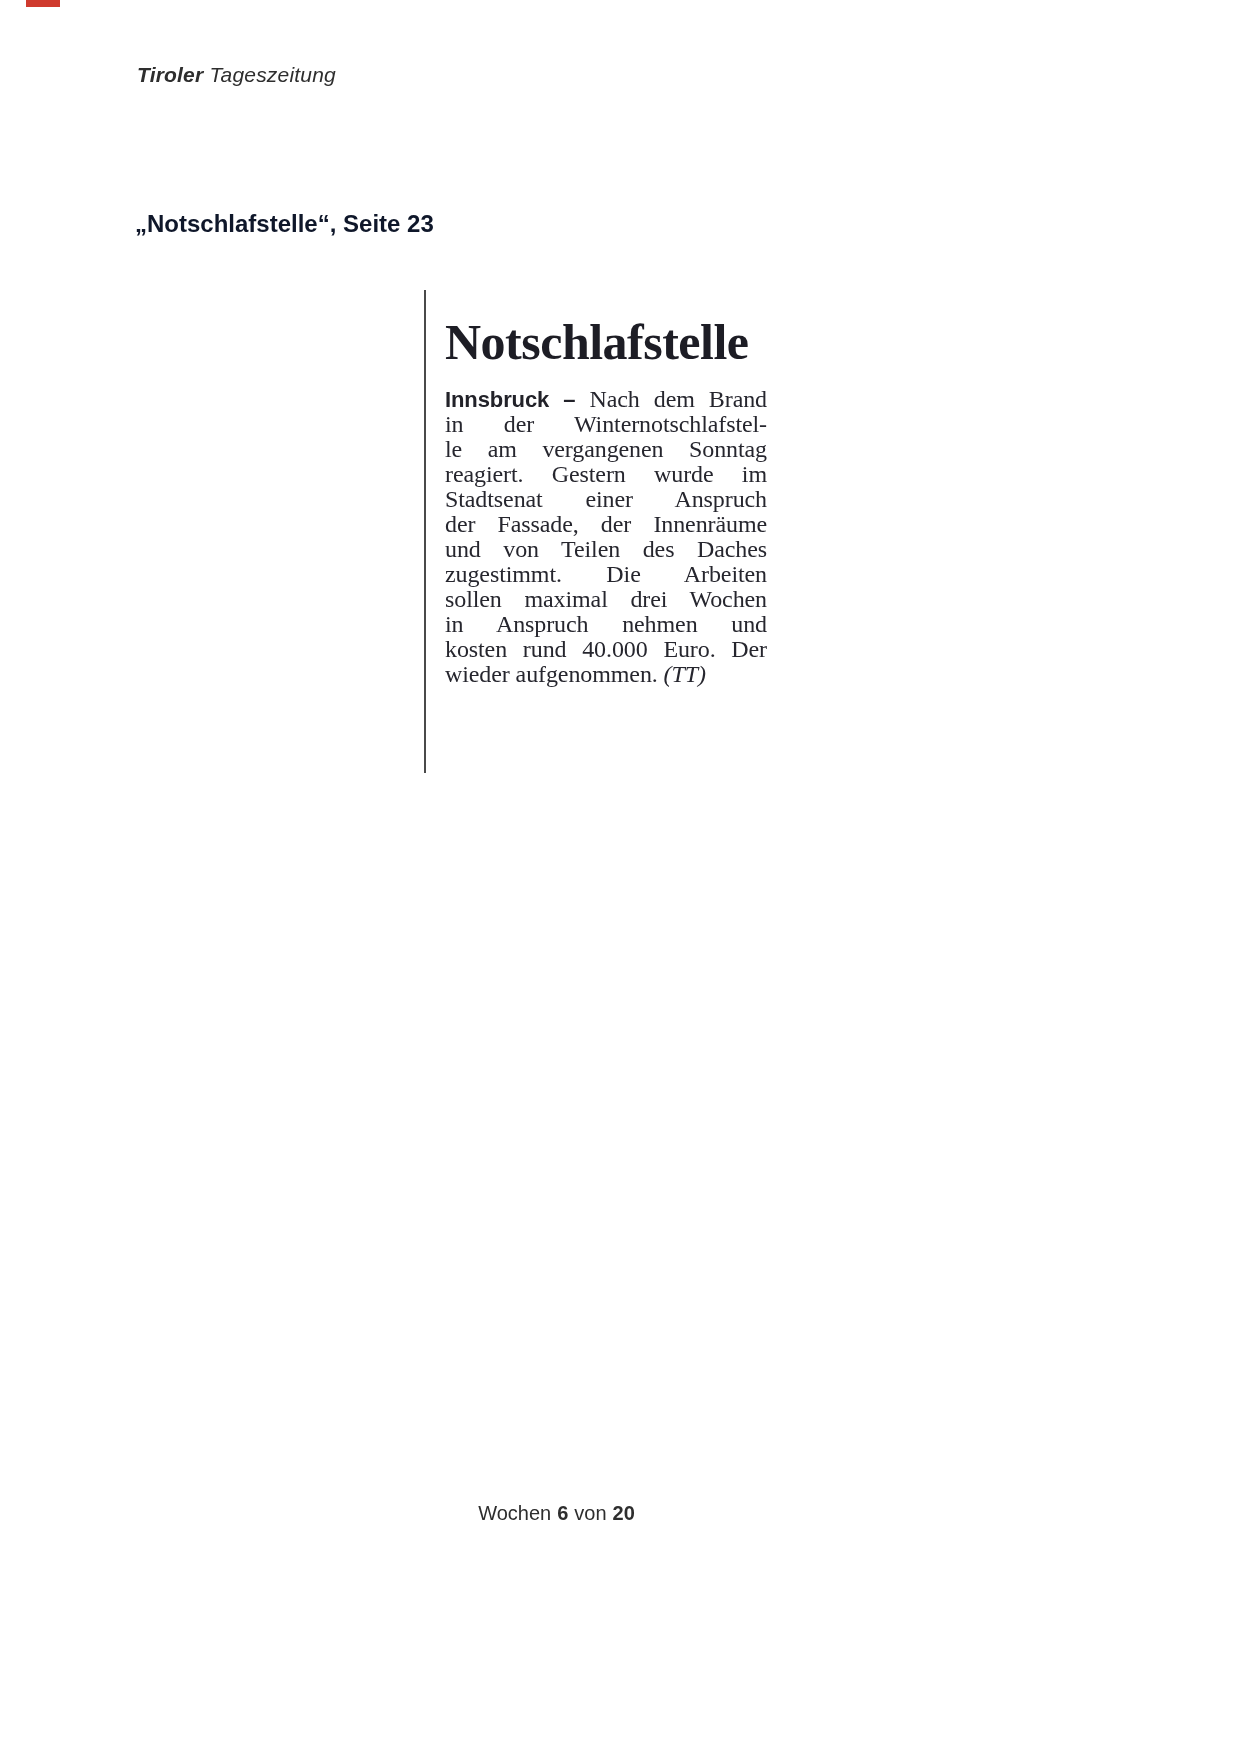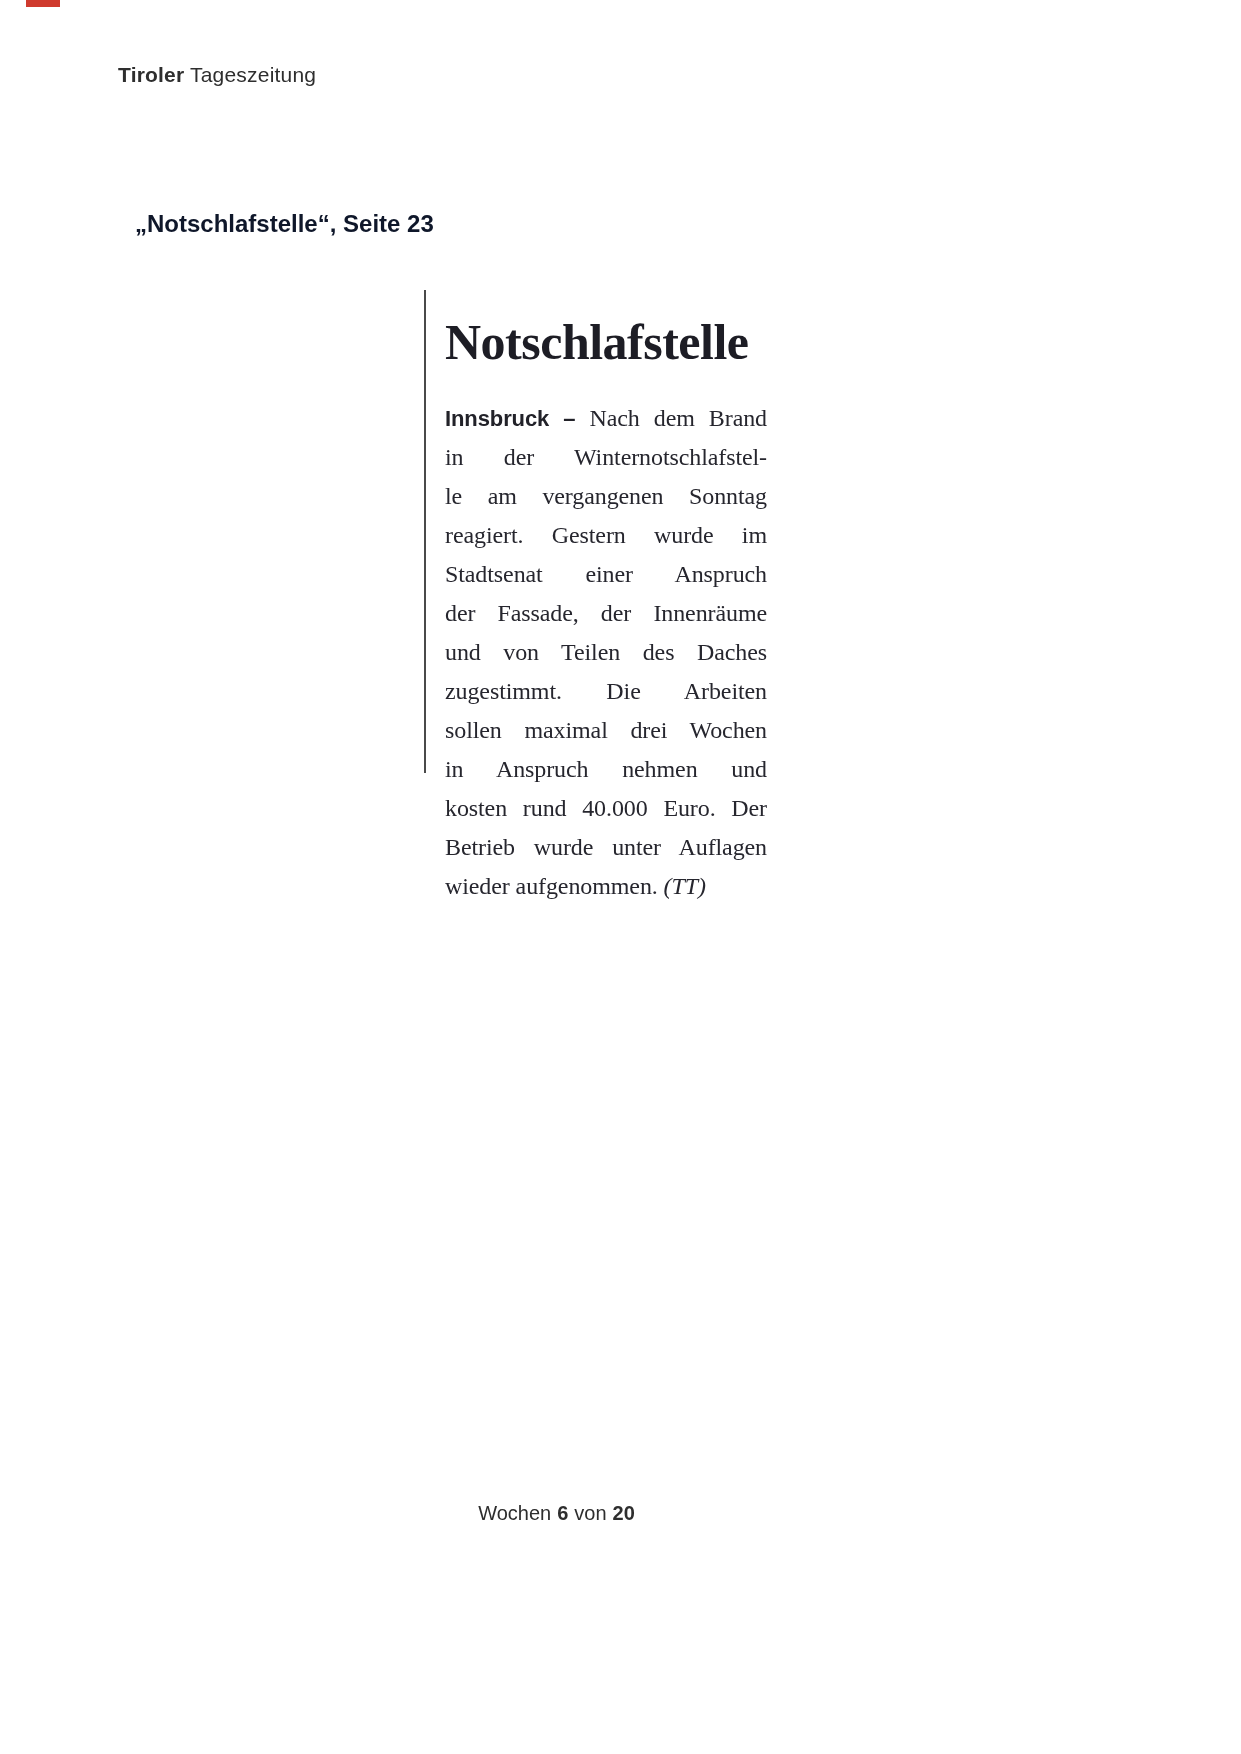--- a/index.html
+++ b/index.html
@@ -20,26 +20,27 @@
   .scan-mark {
     position: absolute;
     left: 26px;
     top: 0;
     width: 34px;
     height: 7px;
     background: #cf3a2e;
   }
   .masthead {
     position: absolute;
-    left: 118px;
+    left: 137px;
     top: 63px;
     font-size: 21px;
     letter-spacing: 0.2px;
     color: #2e2e2e;
     white-space: nowrap;
+    font-style: italic;
   }
   .masthead .b { font-weight: 700; }
   .clip-ref {
     position: absolute;
     left: 135px;
     top: 210px;
     font-size: 24px;
     font-weight: 700;
     color: #0f172a;
     white-space: nowrap;
@@ -66,23 +67,23 @@
   .article-title {
     padding-top: 26px;
     font-size: 50px;
     line-height: 52px;
     font-weight: 700;
     letter-spacing: -0.5px;
     color: #1d1d25;
     white-space: nowrap;
   }
   .article-body {
-    margin-top: 31px;
+    margin-top: 19px;
     font-size: 24px;
-    line-height: 39px;
+    line-height: 25px;
     letter-spacing: -0.1px;
   }
   .bodyline {
     text-align: justify;
     text-align-last: justify;
   }
   .bodyline.last {
     text-align: left;
     text-align-last: left;
   }
@@ -129,21 +130,20 @@
           <div class="bodyline">in der Winternotschlafstel-</div>
           <div class="bodyline">le am vergangenen Sonntag</div>
           <div class="bodyline">reagiert. Gestern wurde im</div>
           <div class="bodyline">Stadtsenat einer Anspruch</div>
           <div class="bodyline">der Fassade, der Innenräume</div>
           <div class="bodyline">und von Teilen des Daches</div>
           <div class="bodyline">zugestimmt. Die Arbeiten</div>
           <div class="bodyline">sollen maximal drei Wochen</div>
           <div class="bodyline">in Anspruch nehmen und</div>
           <div class="bodyline">kosten rund 40.000 Euro. Der</div>
-          <div class="bodyline">Betrieb wurde unter Auflagen</div>
           <div class="bodyline last">wieder aufgenommen.<span class="credit"> (TT)</span></div>
         </div>
     </div>
   </div>
 
   <div class="footer">
     <span>Wochen</span>
     <span class="b">6</span>
     <span>von</span>
     <span class="b">20</span>

